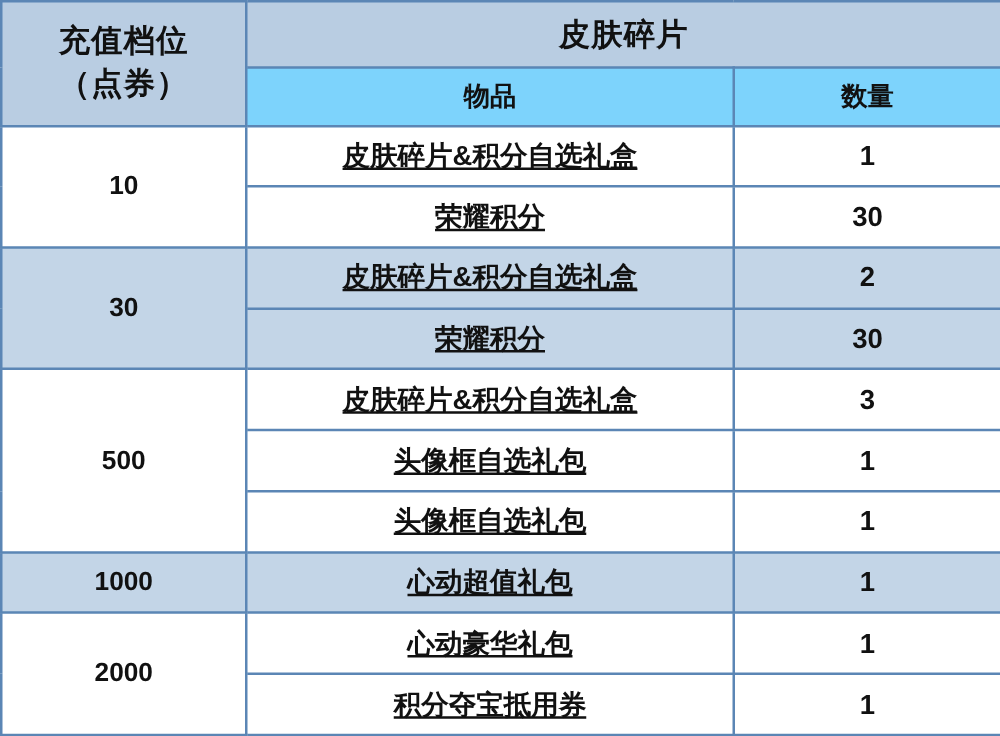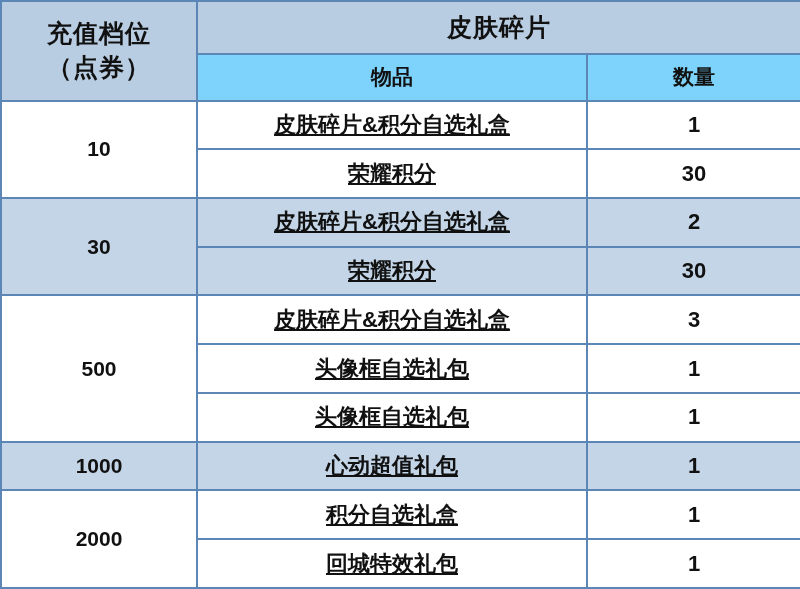--- a/index.html
+++ b/index.html
@@ -125,22 +125,22 @@
       </tr>
 
       <tr class="row-blue">
         <td class="tier-cell">1000</td>
         <td class="item-cell">心动超值礼包</td>
         <td class="count-cell">1</td>
       </tr>
 
       <tr class="row-light">
         <td class="tier-cell" rowspan="2">2000</td>
-        <td class="item-cell">积分自选礼盒</td>
+        <td class="item-cell">心动豪华礼包</td>
         <td class="count-cell">1</td>
       </tr>
       <tr class="row-light">
-        <td class="item-cell">回城特效礼包</td>
+        <td class="item-cell">积分夺宝抵用券</td>
         <td class="count-cell">1</td>
       </tr>
     </tbody>
   </table>
 </div>
 
 </body></html>

